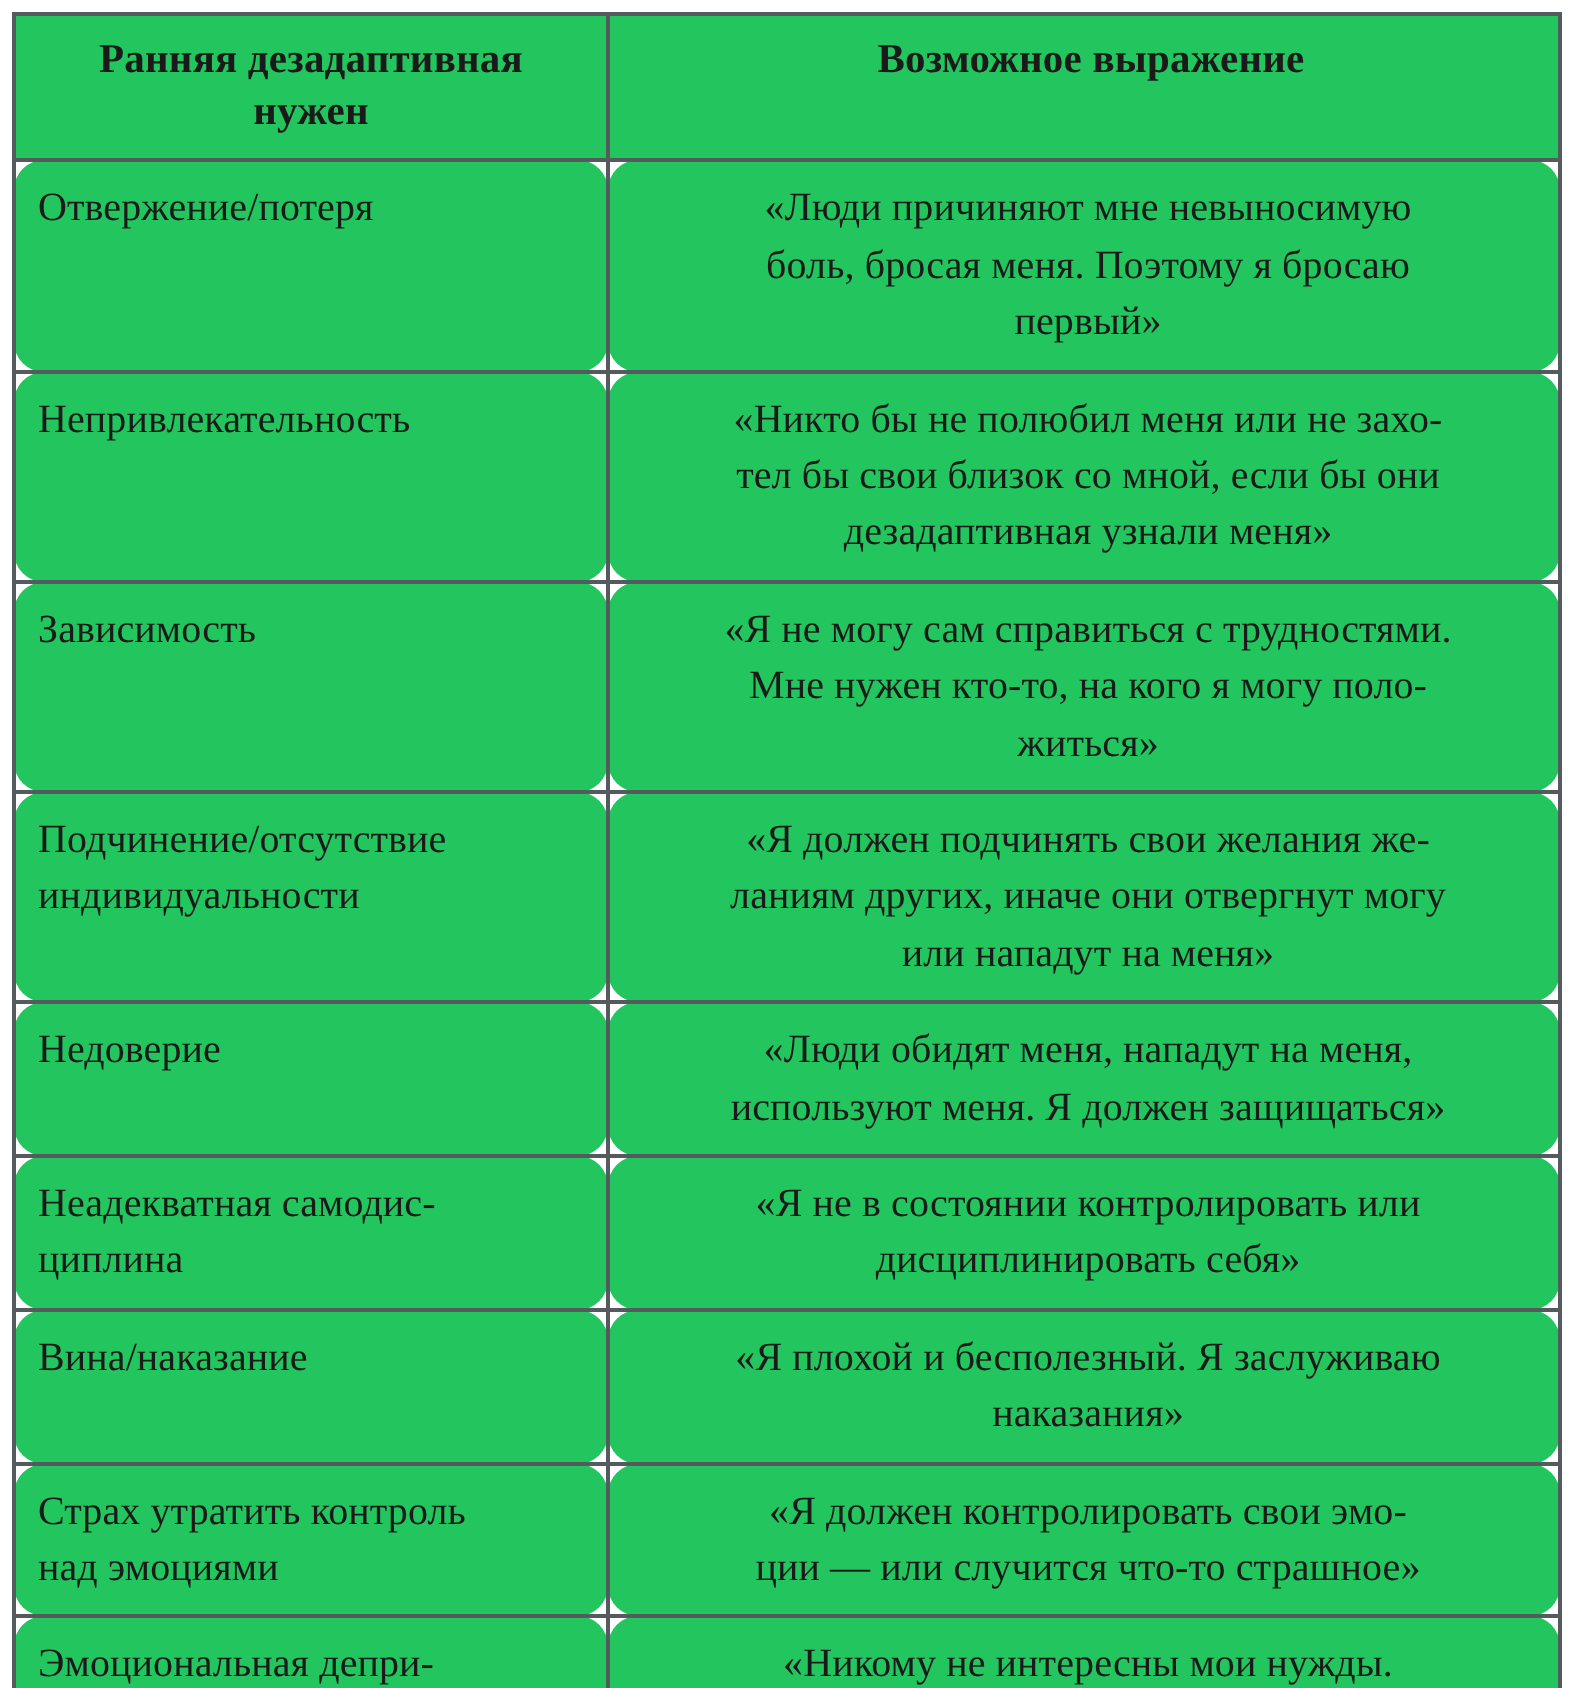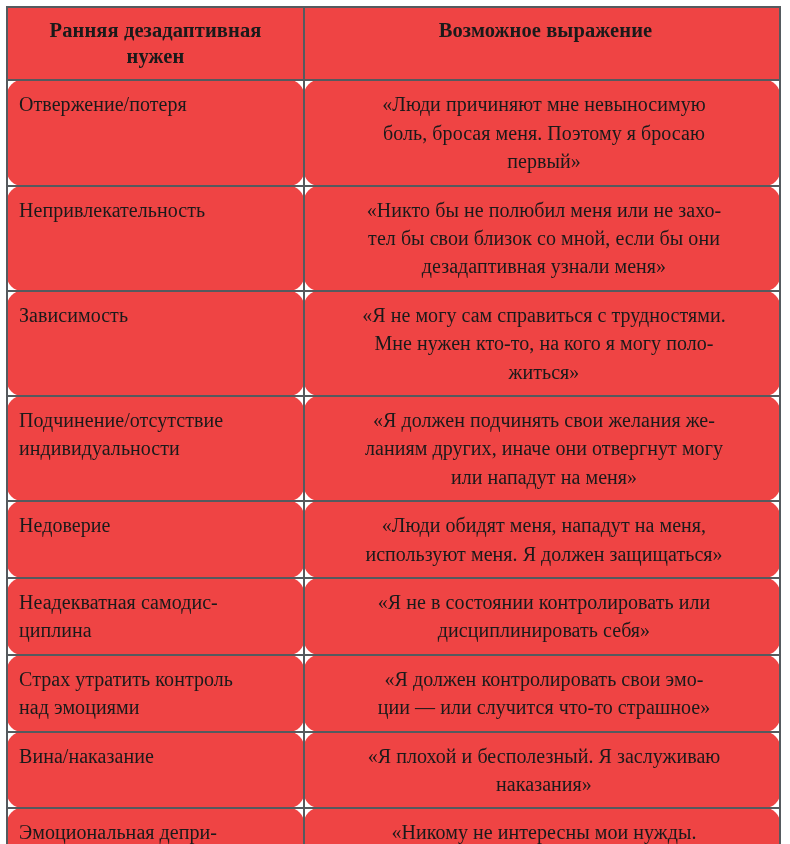--- a/index.html
+++ b/index.html
@@ -29,21 +29,21 @@
     table-layout: fixed;
     border: 2px solid #555a5e;
   }
   table.schema-table col.col-schema { width: 297px; }
   table.schema-table col.col-expr  { width: auto; }
 
   table.schema-table th,
   table.schema-table td {
     border: 2px solid #555a5e;
     vertical-align: top;
-    background: #ef4444;
+    background: #22c55e;
     margin-left: 15px;
   }
   
   thead th {
     font-weight: bold;
     font-size: 20.5px;
     line-height: 1.28;
     text-align: center;
     padding: 9px 10px 10px 10px;
     letter-spacing: 0.1px;
@@ -145,35 +145,35 @@
             <span class="line">Неадекватная самодис-</span>
             <span class="line">циплина</span>
           </td>
           <td class="cell-expr">
             <span class="line">«Я не в состоянии контролировать или</span>
             <span class="line">дисциплинировать себя»</span>
           </td>
         </tr>
         <tr>
           <td class="cell-schema">
+            <span class="line">Вина/наказание</span>
+          </td>
+          <td class="cell-expr">
+            <span class="line">«Я плохой и бесполезный. Я заслуживаю</span>
+            <span class="line">наказания»</span>
+          </td>
+        </tr>
+        <tr>
+          <td class="cell-schema">
             <span class="line">Страх утратить контроль</span>
             <span class="line">над эмоциями</span>
           </td>
           <td class="cell-expr">
             <span class="line">«Я должен контролировать свои эмо-</span>
             <span class="line">ции — или случится что-то страшное»</span>
-          </td>
-        </tr>
-        <tr>
-          <td class="cell-schema">
-            <span class="line">Вина/наказание</span>
-          </td>
-          <td class="cell-expr">
-            <span class="line">«Я плохой и бесполезный. Я заслуживаю</span>
-            <span class="line">наказания»</span>
           </td>
         </tr>
         <tr>
           <td class="cell-schema">
             <span class="line">Эмоциональная депри-</span>
           </td>
           <td class="cell-expr">
             <span class="line">«Никому не интересны мои нужды.</span>
           </td>
         </tr>

